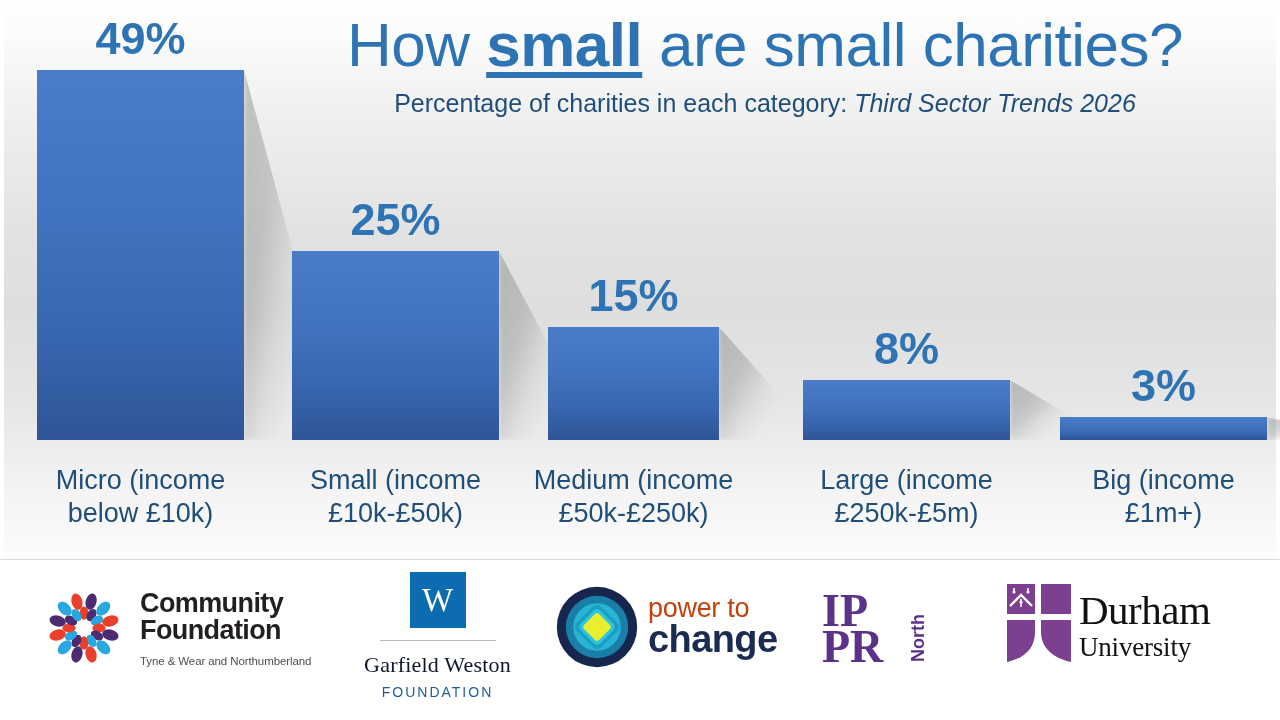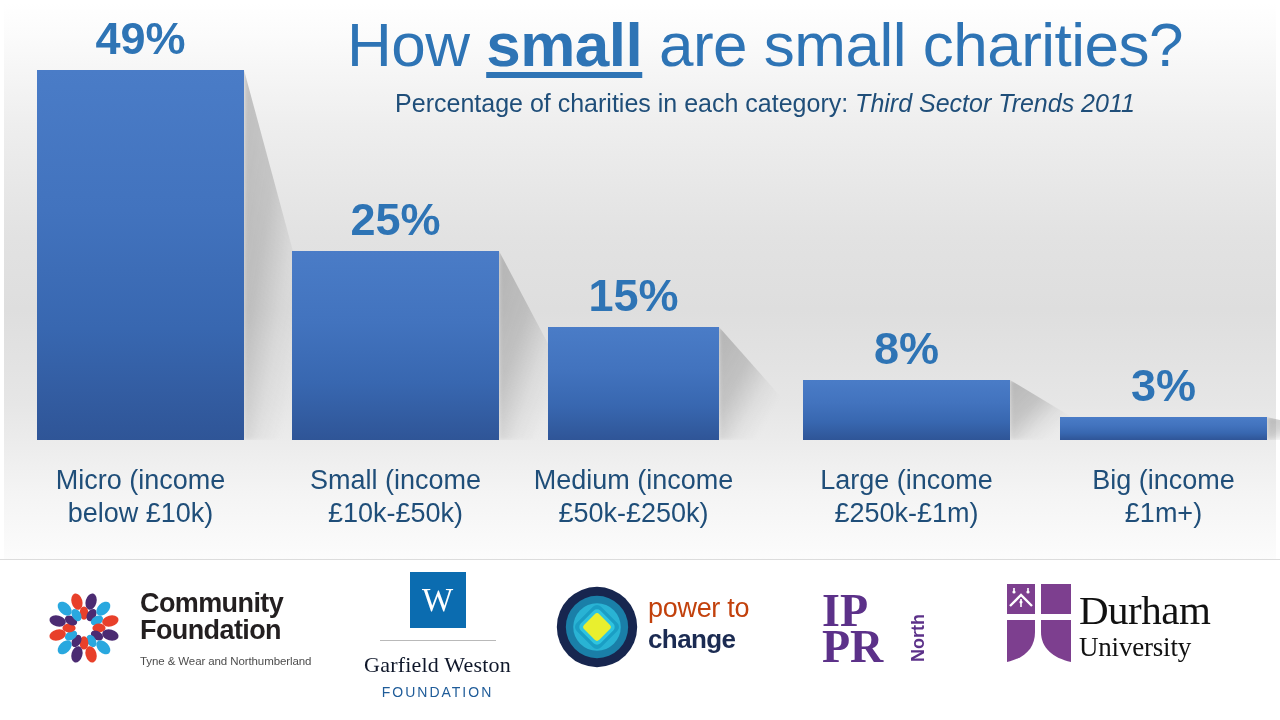--- a/index.html
+++ b/index.html
@@ -113,21 +113,21 @@
   }
   #gw-sub{
     font-size:14px;color:#1F5C99;letter-spacing:2px;margin-top:2px;
   }
 
   
   #logo-ptc{left:556px;top:26px;width:220px;height:84px;}
   #ptc-mark{position:absolute;left:0;top:0;width:82px;height:82px;}
   #ptc-text{position:absolute;left:92px;top:8px;}
   #ptc-text .p1{font-size:27px;color:#c2410c;line-height:29px;letter-spacing:-0.3px;}
-  #ptc-text .p2{font-size:26px;font-weight:700;color:#1b2b52;line-height:32px;letter-spacing:-0.6px;}
+  #ptc-text .p2{font-size:38px;font-weight:700;color:#1b2b52;line-height:32px;letter-spacing:-0.6px;}
 
   
   #logo-ippr{left:820px;top:28px;width:120px;height:80px;}
 
   
   #logo-du{left:1004px;top:22px;width:215px;height:90px;}
   #du-shield{position:absolute;left:0;top:0;width:70px;height:82px;}
   #du-text{position:absolute;left:75px;top:6px;font-family:"Liberation Serif",serif;color:#111111;}
   #du-text .d1{font-size:41px;line-height:45px;letter-spacing:-0.5px;}
   #du-text .d2{font-size:27px;line-height:29px;letter-spacing:-0.2px;}
@@ -135,21 +135,21 @@
 </head>
 <body>
 
 <div id="stage">
 
   <div id="chart-panel"></div>
   <div id="panel-divider"></div>
 
   <div id="heading">
     <div id="title"><span>How </span><span class="emph">small</span><span> are small charities?</span></div>
-    <div id="subtitle"><span>Percentage of charities in each category: </span><span class="src">Third Sector Trends 2011</span></div>
+    <div id="subtitle"><span>Percentage of charities in each category: </span><span class="src">Third Sector Trends 2026</span></div>
   </div>
 
   <div id="plot">
       <div class="bar-group" style="left: 37px; width: 183px; height: 370px;">
         <div class="bar-shadow"></div>
         <div class="bar-rect"></div>
         <div class="bar-value">49%</div>
         <div class="bar-label">
           <div>Micro (income</div>
           <div>below £10k)</div>
@@ -172,21 +172,21 @@
           <div>Medium (income</div>
           <div>£50k-£250k)</div>
         </div>
       </div>
       <div class="bar-group" style="left: 803px; width: 183px; height: 60px;">
         <div class="bar-shadow"></div>
         <div class="bar-rect"></div>
         <div class="bar-value">8%</div>
         <div class="bar-label">
           <div>Large (income</div>
-          <div>£250k-£1m)</div>
+          <div>£250k-£5m)</div>
         </div>
       </div>
       <div class="bar-group" style="left: 1060px; width: 183px; height: 23px;">
         <div class="bar-shadow"></div>
         <div class="bar-rect"></div>
         <div class="bar-value">3%</div>
         <div class="bar-label">
           <div>Big (income</div>
           <div>£1m+)</div>
         </div>

